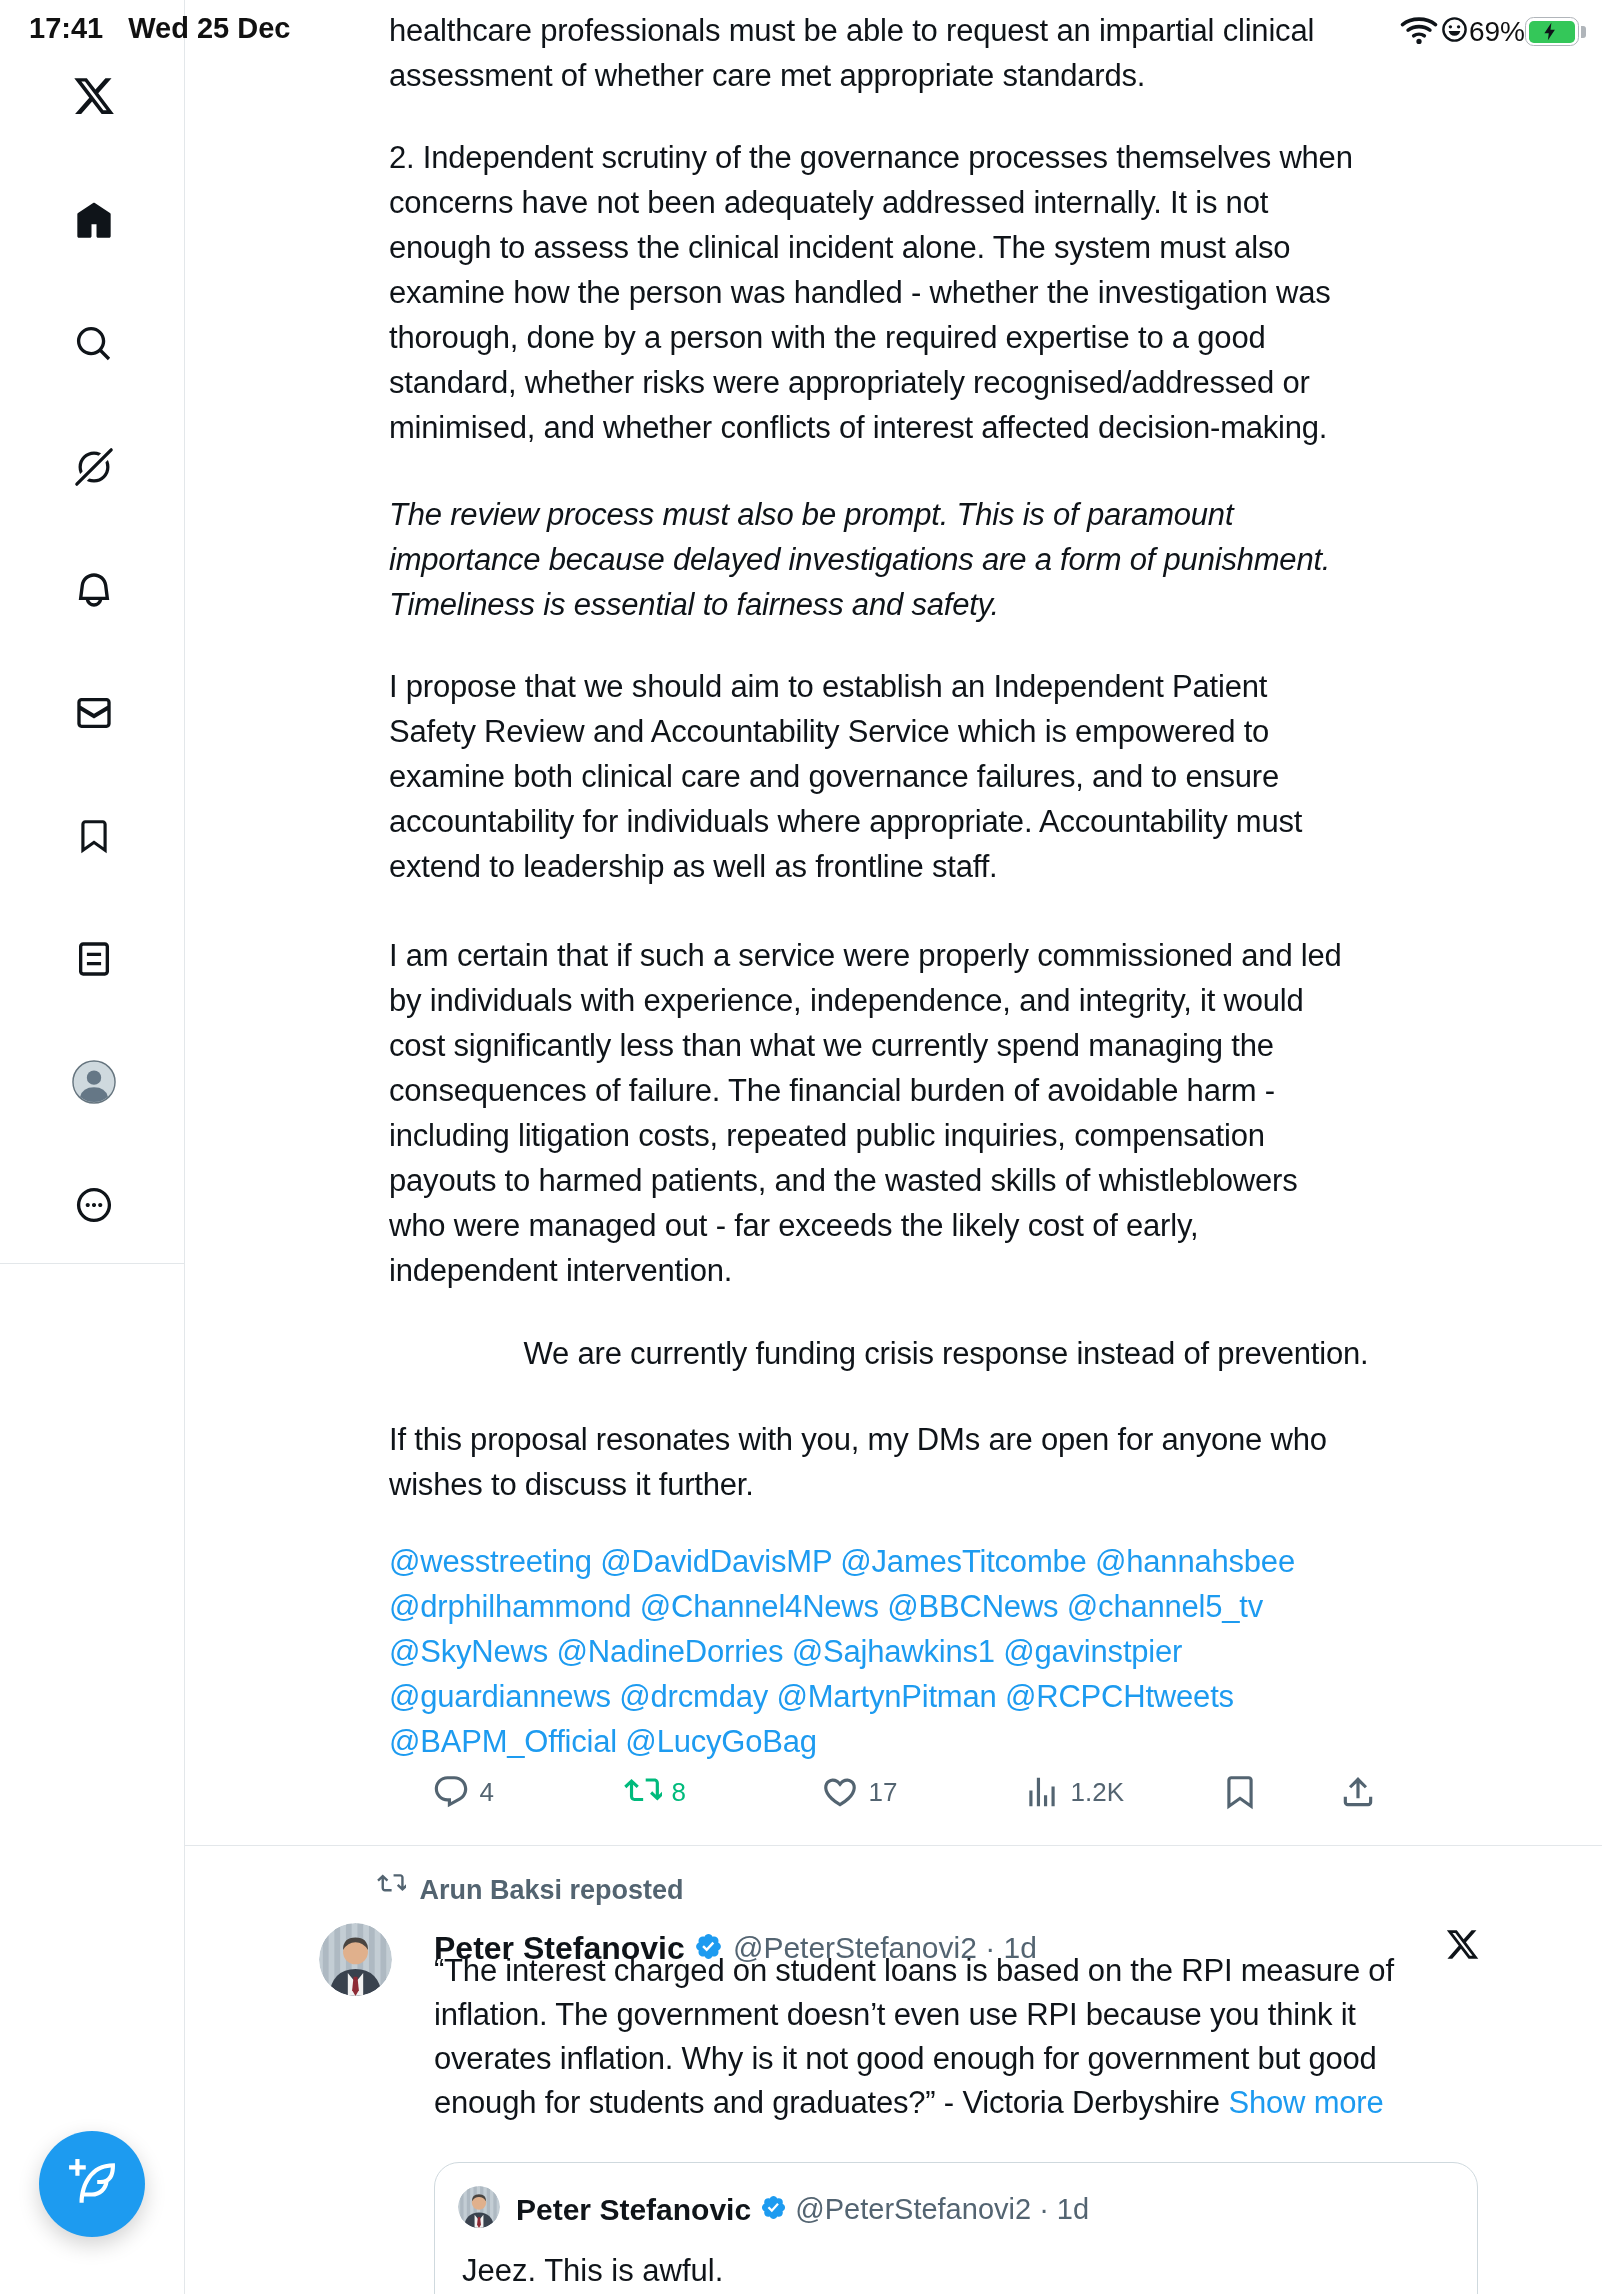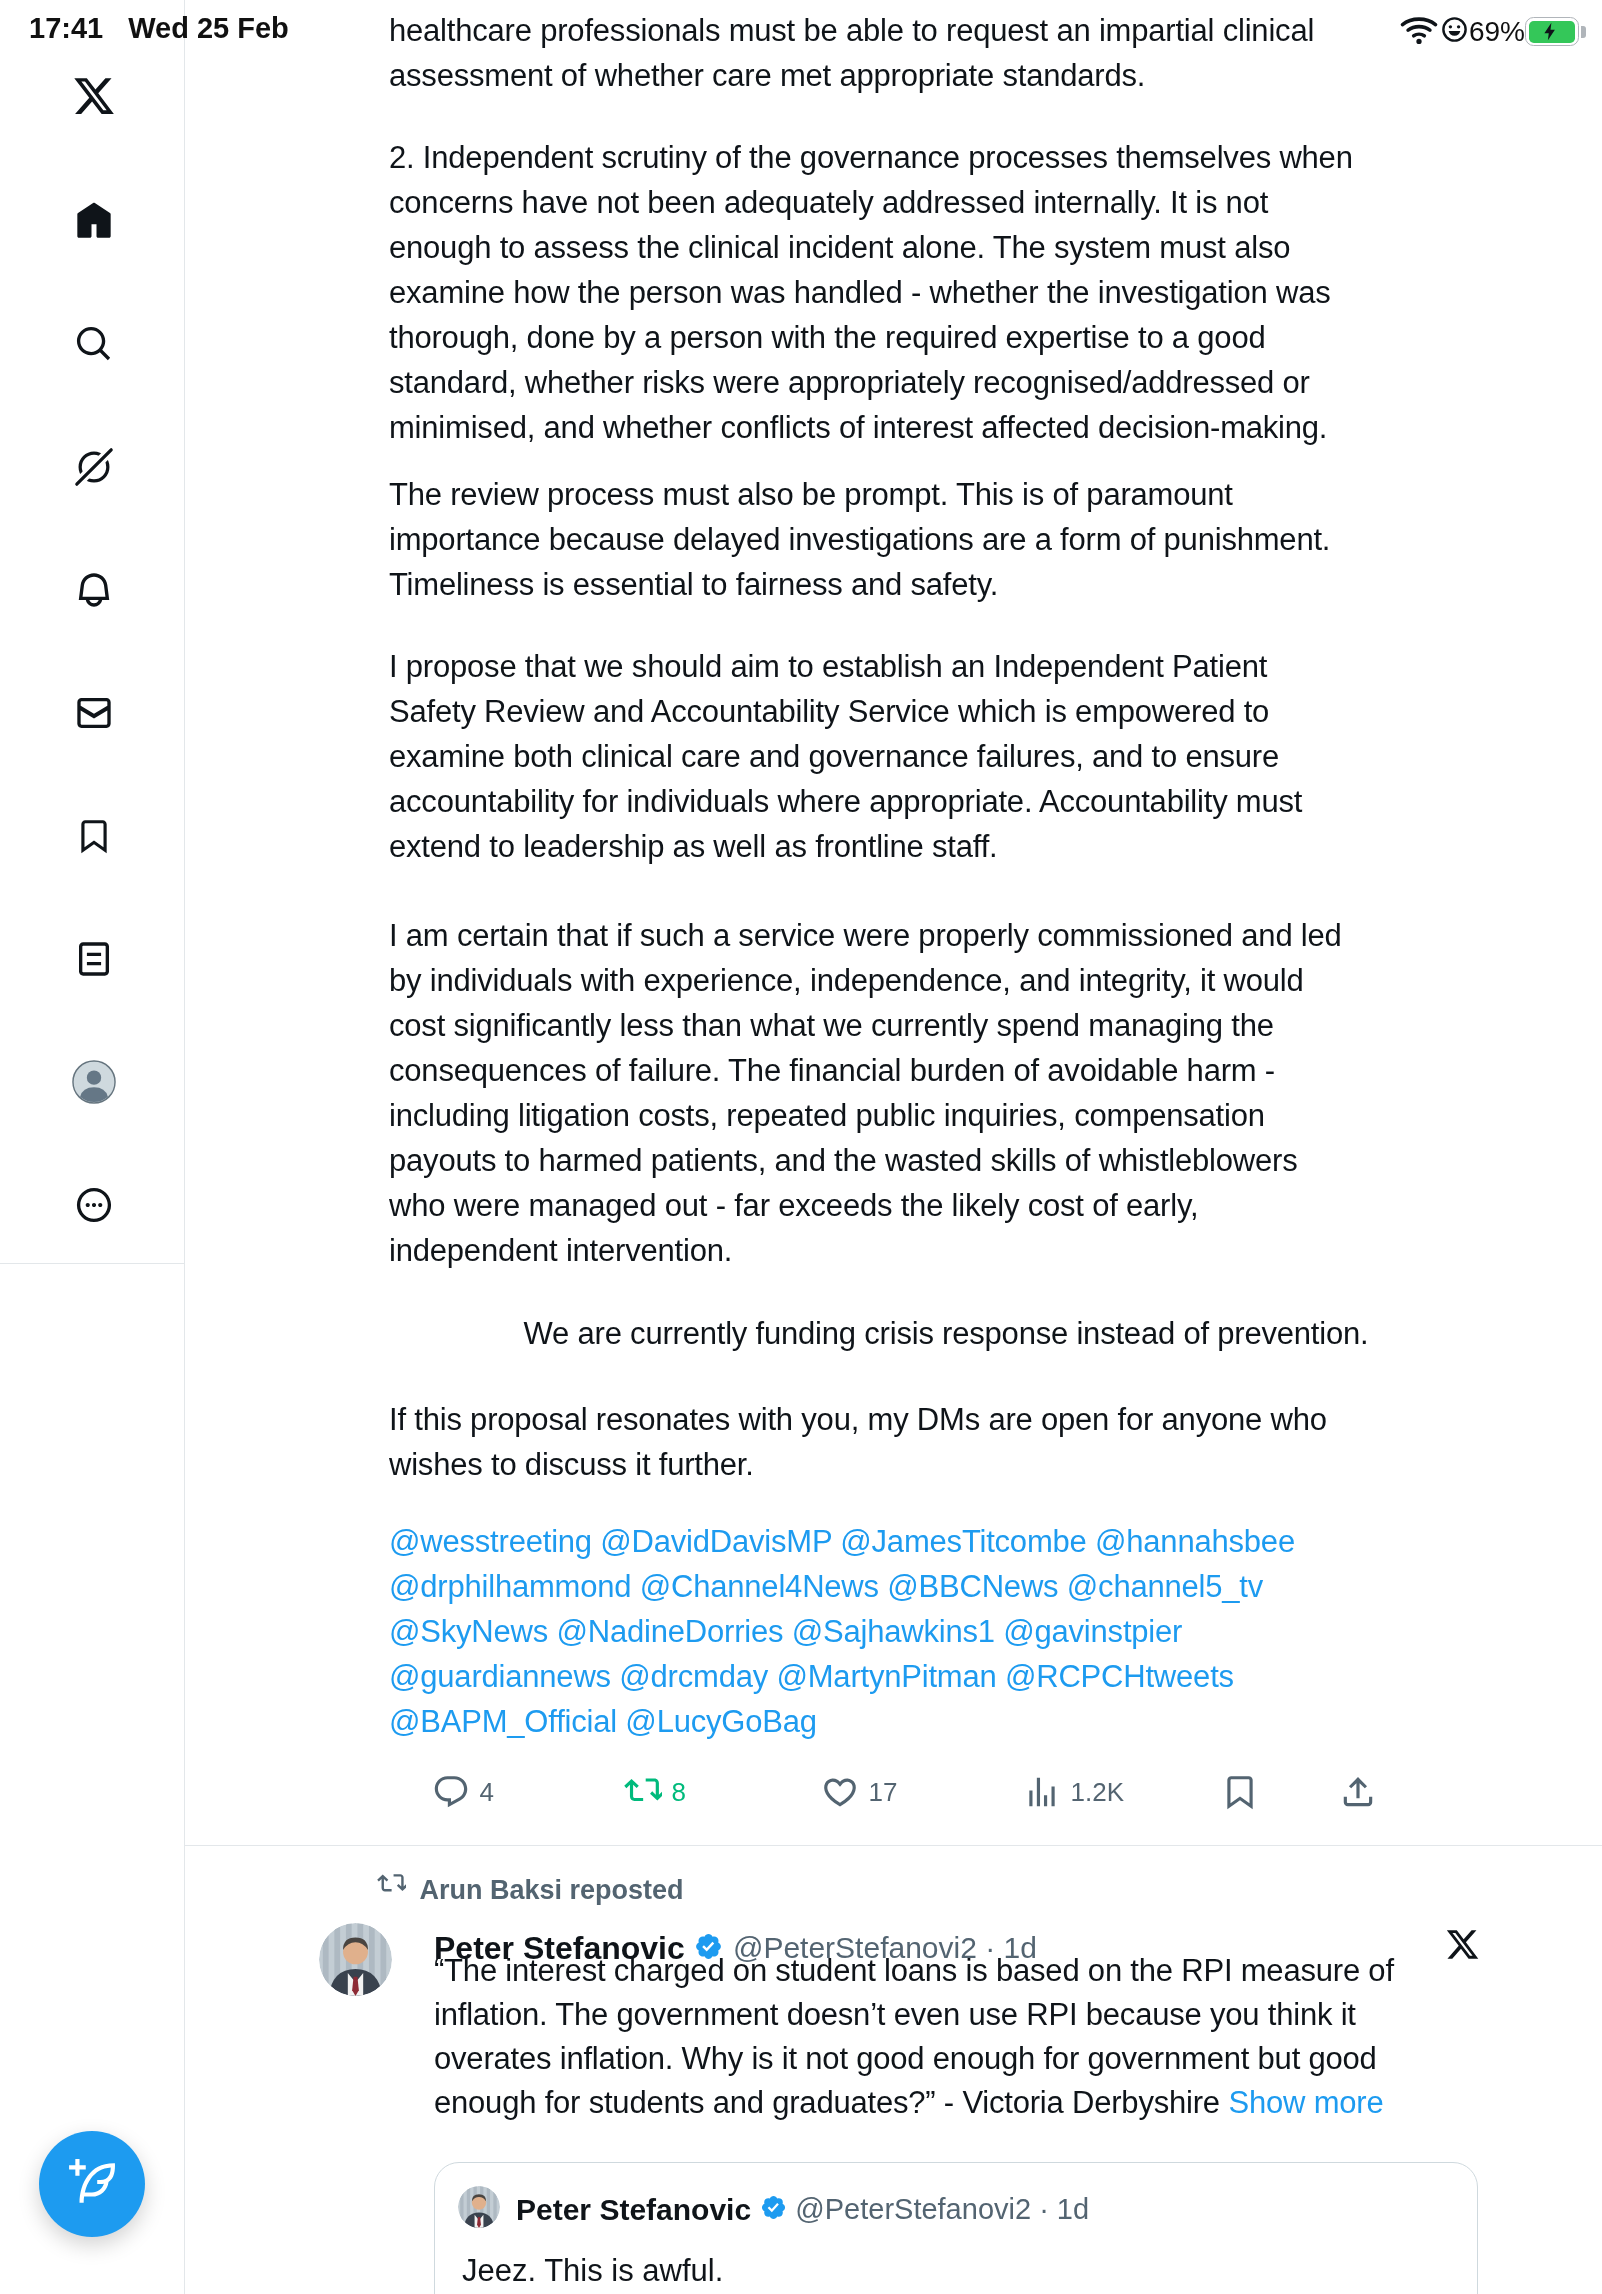--- a/index.html
+++ b/index.html
@@ -22,21 +22,21 @@
   .battery svg{position:absolute;left:14.4px;top:1px;}
 
   
   .side-icon{position:absolute;left:72px;width:44px;height:44px;display:flex;align-items:center;justify-content:center;}
   .side-icon svg{display:block;}
 
   
   .tweet-text{position:absolute;left:389px;top:7.7px;width:1114px;font-size:31px;letter-spacing:-0.2px;color:#0F1419;}
   .tl{height:45px;line-height:45px;white-space:nowrap;}
   .para{margin:0;}
-  .p2{margin-top:37px;}.p3{margin-top:22px;}.p4{margin-top:37px;}
+  .p2{margin-top:37px;}.p3{margin-top:42px;font-style:italic;}.p4{margin-top:37px;}
   .p5{margin-top:44px;}.p6{margin-top:38px;text-align:center;}.p7{margin-top:41px;}
   .pm{margin-top:32px;color:#1D9BF0;}
 
   
   .engagement{position:absolute;left:389px;top:1773px;width:1114px;height:52px;}
   .eng-item{position:absolute;top:0;display:flex;align-items:center;gap:9.6px;color:#536471;font-size:26px;}
   .eng-item svg{display:block;}
   .eng-green{color:#00BA7C;}
 
   
@@ -64,21 +64,21 @@
        display:flex;align-items:center;justify-content:center;box-shadow:0 7.7px 21px rgba(0,0,0,0.18);}
 </style>
 </head>
 <body>
 
 <div class="v-divider"></div>
 <div class="sb-bottom-divider"></div>
 
 <div class="status-left">
   <span>17:41</span>
-  <span>Wed 25 Feb</span>
+  <span>Wed 25 Dec</span>
 </div>
 <div class="status-right">
   <span>
     <svg width="42" height="33" viewBox="0 0 24 20" fill="none" stroke="#0F1419" stroke-width="2.2" stroke-linecap="round">
       <path d="M2 7 a14 11 0 0 1 20 0"></path>
       <path d="M5.4 10.4 a9.5 7.5 0 0 1 13.2 0"></path>
       <path d="M8.8 13.8 a5 4 0 0 1 6.4 0"></path>
       <circle cx="12" cy="17.2" r="1.6" fill="#0F1419" stroke="none"></circle>
     </svg>
   </span>

